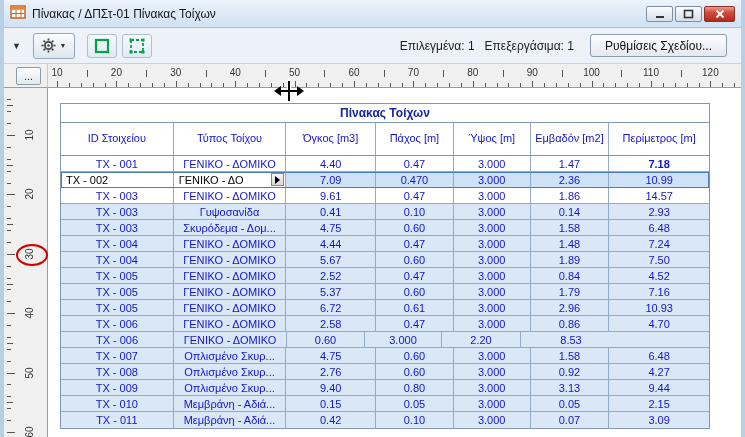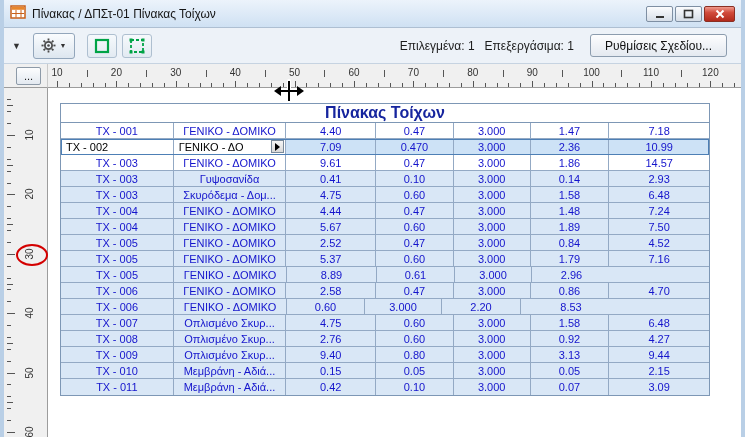--- a/index.html
+++ b/index.html
@@ -48,21 +48,21 @@
 
   .htick { position:absolute; width:1px; background:#555; }
   .hlabel { position:absolute; top:3px; font-size:10px; color:#333; transform:translateX(-50%); }
   .vtick { position:absolute; height:1px; background:#555; }
   .vlabel { position:absolute; left:14px; width:24px; height:12px; font-size:10px; color:#333;
             text-align:center; transform:rotate(-90deg); }
 
   
   .sheet { position:absolute; left:12px; top:15px; width:650px; border:1px solid #7d97b5;
            background:#fff; font-size:11px; color:#1414cc; }
-  .t-title { height:19px; line-height:18px; text-align:center; font-weight:bold; font-size:16px;
+  .t-title { height:19px; line-height:18px; text-align:center; font-weight:bold; font-size:12px;
              color:#16259e; border-bottom:1px solid #7d97b5; }
   .t-headrow { display:flex; height:33px; border-bottom:1px solid #7d97b5; }
   .t-hcell { display:flex; align-items:center; justify-content:center; text-align:center;
              border-right:1px solid #93a9c4; line-height:1.2; padding:0 2px; }
   .t-headrow > :last-child, .t-row > :last-child { border-right:none; }
   .t-row { display:flex; height:16px; border-bottom:1px solid #93a9c4; background:#fff; }
   .t-row:last-child { border-bottom:none; }
   .t-cell { display:flex; align-items:center; justify-content:center; border-right:1px solid #93a9c4;
             overflow:hidden; white-space:nowrap; }
   .t-row.shaded { background:#d9e7f6; }
@@ -288,29 +288,38 @@
         <div class="vlabel" style="top: 100.4px;">20</div>
         <div class="vlabel" style="top: 159.8px;">30</div>
         <div class="vlabel" style="top: 219.2px;">40</div>
         <div class="vlabel" style="top: 278.6px;">50</div>
         <div class="vlabel" style="top: 338px;">60</div>
       </div>
 
     <div class="canvas">
       <div class="sheet">
         <div class="t-title">Πίνακας Τοίχων</div>
+        <div class="t-headrow" id="headrow">
+            <div class="t-hcell" style="width: 113px;">ID Στοιχείου</div>
+            <div class="t-hcell" style="width: 113px;">Τύπος Τοίχου</div>
+            <div class="t-hcell" style="width: 90px;">Όγκος [m3]</div>
+            <div class="t-hcell" style="width: 78px;">Πάχος [m]</div>
+            <div class="t-hcell" style="width: 77px;">Ύψος [m]</div>
+            <div class="t-hcell" style="width: 79px;">Εμβαδόν [m2]</div>
+            <div class="t-hcell" style="width: 100px;">Περίμετρος [m]</div>
+          </div>
         <div id="rowsbox">
             <div class="t-row plain">
               <div class="t-cell" style="width: 113px;">ΤΧ - 001</div>
               <div class="t-cell" style="width: 113px;">ΓΕΝΙΚΟ - ΔΟΜΙΚΟ</div>
               <div class="t-cell" style="width: 90px;">4.40</div>
               <div class="t-cell" style="width: 78px;">0.47</div>
               <div class="t-cell" style="width: 77px;">3.000</div>
               <div class="t-cell" style="width: 79px;">1.47</div>
-              <div class="t-cell" style="width: 100px;">7.18</div>
+              <div class="t-cell" style="width: 100px; font-weight: bold;">7.18</div>
             </div>
             <div class="t-row selected">
               <div class="t-cell editcell" style="width: 113px;">ΤΧ - 002</div>
               <div class="t-cell editcell" style="width: 113px;">
                 <span>ΓΕΝΙΚΟ - ΔΟ</span>
                 <span class="flyout-btn">
                   <span class="flyout-tri"></span>
                 </span>
               </div>
               <div class="t-cell" style="width: 90px;">7.09</div>
@@ -378,24 +387,25 @@
               <div class="t-cell" style="width: 113px;">ΓΕΝΙΚΟ - ΔΟΜΙΚΟ</div>
               <div class="t-cell" style="width: 90px;">5.37</div>
               <div class="t-cell" style="width: 78px;">0.60</div>
               <div class="t-cell" style="width: 77px;">3.000</div>
               <div class="t-cell" style="width: 79px;">1.79</div>
               <div class="t-cell" style="width: 100px;">7.16</div>
             </div>
             <div class="t-row shaded">
               <div class="t-cell" style="width: 113px;">ΤΧ - 005</div>
               <div class="t-cell" style="width: 113px;">ΓΕΝΙΚΟ - ΔΟΜΙΚΟ</div>
-              <div class="t-cell" style="width: 90px;">8.89</div>
+              <div class="t-cell" style="width: 90px;">6.72</div>
               <div class="t-cell" style="width: 78px;">0.61</div>
               <div class="t-cell" style="width: 77px;">3.000</div>
               <div class="t-cell" style="width: 79px;">2.96</div>
+              <div class="t-cell" style="width: 100px;">10.93</div>
             </div>
             <div class="t-row shaded">
               <div class="t-cell" style="width: 113px;">ΤΧ - 006</div>
               <div class="t-cell" style="width: 113px;">ΓΕΝΙΚΟ - ΔΟΜΙΚΟ</div>
               <div class="t-cell" style="width: 90px;">2.58</div>
               <div class="t-cell" style="width: 78px;">0.47</div>
               <div class="t-cell" style="width: 77px;">3.000</div>
               <div class="t-cell" style="width: 79px;">0.86</div>
               <div class="t-cell" style="width: 100px;">4.70</div>
             </div>

